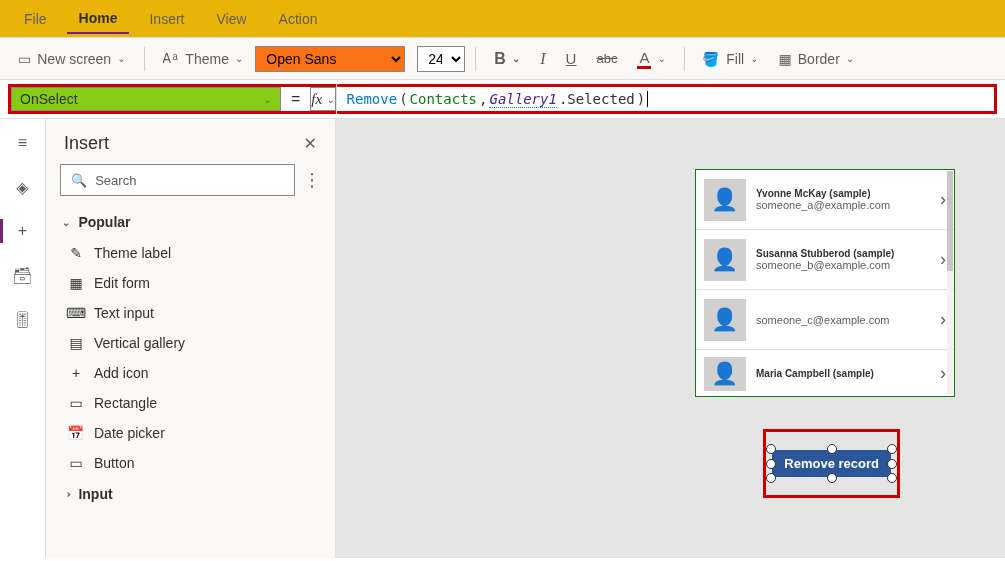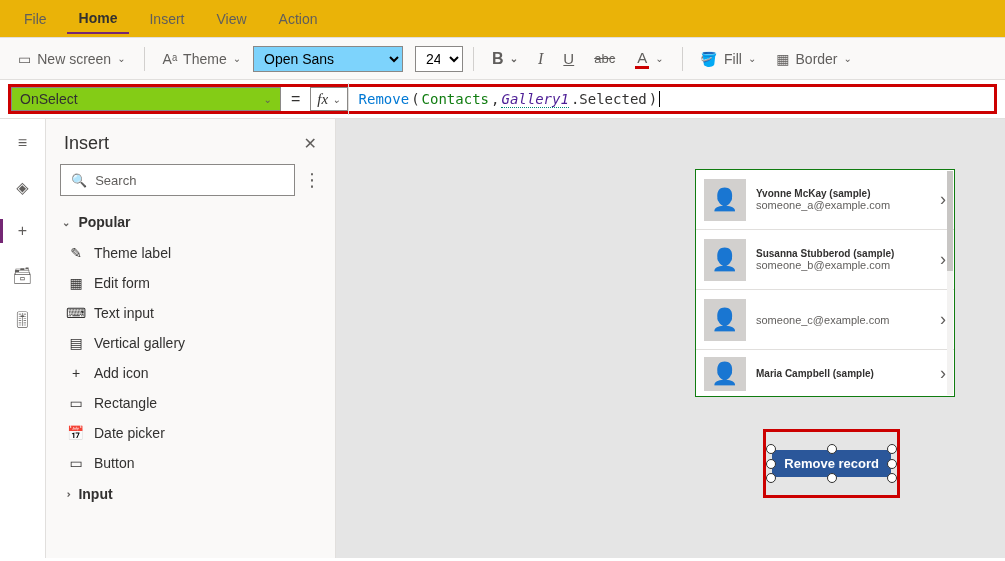--- a/index.html
+++ b/index.html
@@ -7,31 +7,31 @@
   
   
   .menubar { display: flex; align-items: center; height: 38px; padding: 0 12px; gap: 8px; background: #eab308; border-bottom: 1px solid #e1dfdd; }
   .menubar-item { padding: 6px 12px; cursor: pointer; font-size: 14px; color: #605e5c; }
   .menubar-item.active { font-weight: 600; color: #323130; border-bottom: 2px solid #742774; }
   
   
   .toolbar { display: flex; align-items: center; height: 42px; padding: 0 10px; gap: 4px; background: #faf9f8; border-bottom: 1px solid #e1dfdd; }
   .tool-btn { display: flex; align-items: center; gap: 6px; padding: 4px 8px; cursor: pointer; font-size: 14px; color: #605e5c; }
   .tool-sep { width: 1px; height: 24px; background: #d2d0ce; margin: 0 6px; }
-  .font-select { width: 150px; height: 26px; border: 1px solid #8a8886; padding: 2px 6px; font-size: 14px; background: #7dd3fc; }
+  .font-select { width: 150px; height: 26px; border: 1px solid #8a8886; padding: 2px 6px; font-size: 14px; background: #f97316; }
   .size-select { width: 48px; height: 26px; border: 1px solid #8a8886; padding: 2px 6px; font-size: 14px; background: #fff; margin-left: 8px; }
   .icon { display: inline-block; }
   .chev { font-size: 10px; color: #605e5c; }
   
   
   .formula-row-wrap { background: #fff; border-bottom: 1px solid #e1dfdd; padding: 4px 8px; }
   .formula-row { display: flex; align-items: center; height: 30px; border: 3px solid #cc0000; }
   .prop-select { width: 270px; height: 24px; border: 1px solid #8a8886; padding: 2px 8px; background: #84cc16; display: flex; align-items: center; justify-content: space-between; font-size: 14px; }
   .eq { padding: 0 10px; font-size: 16px; }
-  .fx { display: flex; align-items: center; padding: 0 6px; border: 1px solid #8a8886; height: 24px; font-style: italic; font-family: serif; font-size: 15px; gap: 4px; }
+  .fx { display: flex; align-items: center; padding: 0 0; border: 1px solid #8a8886; height: 24px; font-style: italic; font-family: serif; font-size: 15px; gap: 4px; }
   .formula-input { flex: 1; padding: 0 10px; font-family: Consolas, monospace; font-size: 14px; display: flex; align-items: center; gap: 2px; border-left: 1px solid #e1dfdd; height: 32px; }
   .tok-fn { color: #0078d4; }
   .tok-id { color: #107c10; }
   .tok-var { color: #4c1d95; font-style: italic; border-bottom: 1px dotted #008272; }
   .tok-punc { color: #323130; }
   
   
   .main { display: flex; height: calc(561px - 38px - 42px - 42px); }
   
   
@@ -86,21 +86,21 @@
 </div>
 
 <div class="toolbar">
   <div class="tool-btn">
     <span class="icon">▭</span>
     <span>New screen</span>
     <span class="chev">⌄</span>
   </div>
   <div class="tool-sep"></div>
   <div class="tool-btn">
-    <span class="icon" style="font-family:Liberation Sans, sans-serif;">Aᵃ</span>
+    <span class="icon" style="font-family:Liberation Mono, monospace;">Aᵃ</span>
     <span>Theme</span>
     <span class="chev">⌄</span>
   </div>
   <select class="font-select">
     <option>Open Sans</option>
   </select>
   <select class="size-select">
     <option>24</option>
   </select>
   <div class="tool-sep"></div>

